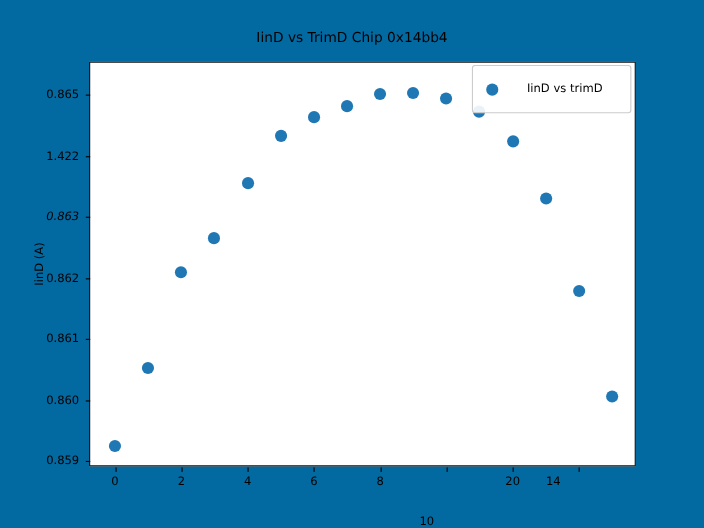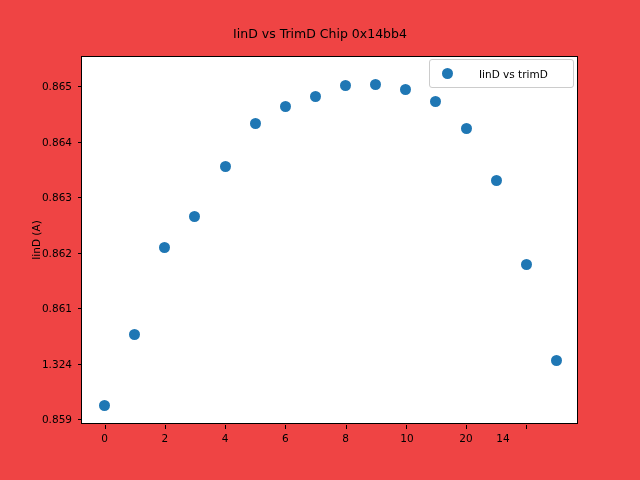--- a/index.html
+++ b/index.html
@@ -10,21 +10,21 @@
   body {
     width: 640px;
     height: 480px;
     font-family: "DejaVu Sans", sans-serif;
     overflow: hidden;
   }
   #figure {
     position: relative;
     width: 640px;
     height: 480px;
-    background: #ef4444;
+    background: #0369a1;
   }
   #chart-title {
     position: absolute;
     left: 0;
     top: 26px;
     width: 640px;
     text-align: center;
     font-size: 12.5px;
     color: #000000;
   }
@@ -112,21 +112,21 @@
     left: 16px;
     top: 56px;
     width: 20px;
     height: 368px;
   }
   #legend {
     position: absolute;
     left: 347px;
     top: 2px;
     width: 145px;
-    height: 29px;
+    height: 44px;
     border: 0.8px solid #cccccc;
     border-radius: 3px;
     background: rgba(255,255,255,0.9);
     box-sizing: border-box;
     display: flex;
     align-items: center;
     padding-left: 12px;
   }
   #legend-marker {
     width: 11px;
@@ -173,39 +173,39 @@
         <div class="xticklabel" style="left: 22.5909px;">0</div>
         <div class="xtick" style="left: 82.8333px;"></div>
         <div class="xticklabel" style="left: 82.8333px;">2</div>
         <div class="xtick" style="left: 143.076px;"></div>
         <div class="xticklabel" style="left: 143.076px;">4</div>
         <div class="xtick" style="left: 203.318px;"></div>
         <div class="xticklabel" style="left: 203.318px;">6</div>
         <div class="xtick" style="left: 263.561px;"></div>
         <div class="xticklabel" style="left: 263.561px;">8</div>
         <div class="xtick" style="left: 323.803px;"></div>
-        <div class="xticklabel" style="left: 325px;">10</div>
+        <div class="xticklabel" style="left: 306px; margin-top: 36px;">10</div>
         <div class="xtick" style="left: 384.045px;"></div>
         <div class="xticklabel" style="left: 384.045px;">20</div>
         <div class="xtick" style="left: 444.288px;"></div>
         <div class="xticklabel" style="left: 421px;">14</div>
       </div>
     <div id="yticks-layer">
         <div class="ytick" style="top: 362.449px;"></div>
         <div class="yticklabel" style="top: 362.449px;">0.859</div>
         <div class="ytick" style="top: 306.944px;"></div>
-        <div class="yticklabel" style="top: 306.944px;">1.324</div>
+        <div class="yticklabel" style="top: 306.944px;">0.860</div>
         <div class="ytick" style="top: 251.439px;"></div>
         <div class="yticklabel" style="top: 251.439px;">0.861</div>
         <div class="ytick" style="top: 195.934px;"></div>
         <div class="yticklabel" style="top: 195.934px;">0.862</div>
         <div class="ytick" style="top: 140.428px;"></div>
-        <div class="yticklabel" style="top: 140.428px;">0.863</div>
+        <div class="yticklabel" style="top: 140.428px; font-style: italic;">0.863</div>
         <div class="ytick" style="top: 84.9231px;"></div>
-        <div class="yticklabel" style="top: 84.9231px;">0.864</div>
+        <div class="yticklabel" style="top: 84.9231px;">1.422</div>
         <div class="ytick" style="top: 29.4178px;"></div>
         <div class="yticklabel" style="top: 29.4178px;">0.865</div>
       </div>
 
     <div id="legend">
       <span id="legend-marker"></span>
       <span id="legend-label">IinD vs trimD</span>
     </div>
   </div>
 

